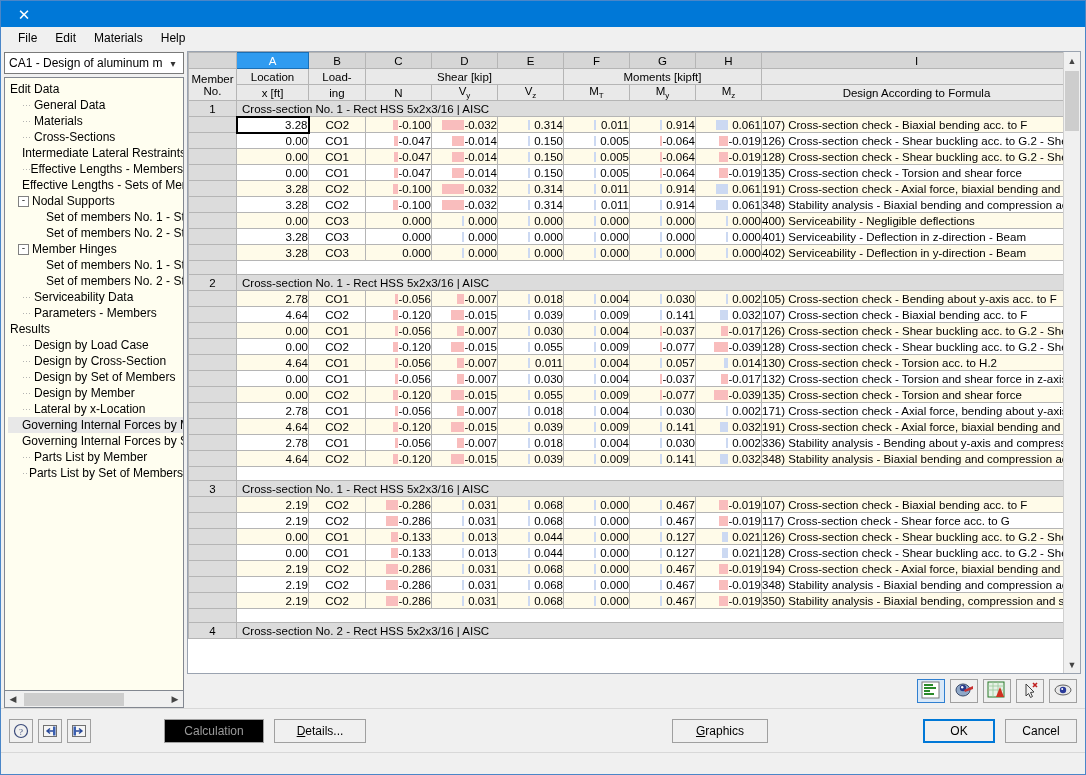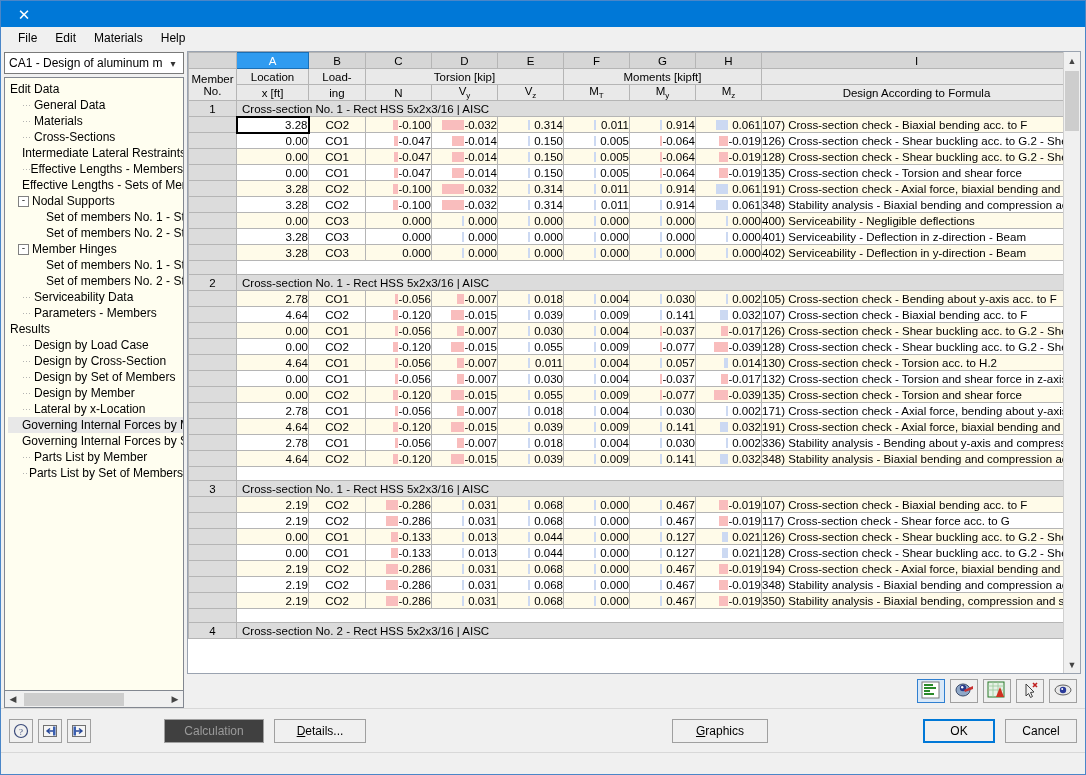--- a/index.html
+++ b/index.html
@@ -128,21 +128,21 @@
           display:flex; align-items:center; justify-content:center; }
   .tbtn.active { border:1px solid #2f7fd0; background:#d8e8f8; }
 
   
   .bottombar { height:44px; flex:0 0 44px; background:#f0f0f0; display:flex;
                align-items:center; border-top:1px solid #d8d8d8; padding:0 8px; }
   .bbtn-sm { width:24px; height:24px; border:1px solid #a0a0a0; background:#f0f0f0;
              display:flex; align-items:center; justify-content:center; margin-right:5px; }
   .bbtn { height:24px; border:1px solid #a0a0a0; background:#f0f0f0; font-size:12px;
           display:flex; align-items:center; justify-content:center; }
-  .bbtn.disabled { color:#9a9a9a; background:#404040; }
+  .bbtn.disabled { color:#9a9a9a; background:#000000; }
   .bbtn.primary { border:2px solid #0078d7; }
   .spacer-flex { flex:1 1 auto; }
   .statusbar { height:22px; flex:0 0 22px; background:#f0f0f0; border-top:1px solid #d8d8d8; }
 </style>
 </head>
 <body>
 
 <div class="window">
 
   <div class="titlebar">
@@ -302,21 +302,21 @@
                   <td>H</td>
                   <td>I</td>
                 </tr>
                 <tr class="hdr-txt">
                   <td class="memno" rowspan="2" style="text-align: center;">
                     <div>Member</div>
                     <div>No.</div>
                   </td>
                   <td class="grpcell">Location</td>
                   <td class="grpcell">Load-</td>
-                  <td class="grpcell" colspan="3">Torsion [kip]</td>
+                  <td class="grpcell" colspan="3">Shear [kip]</td>
                   <td class="grpcell" colspan="3">Moments [kipft]</td>
                   <td class="grpcell"></td>
                 </tr>
                 <tr class="hdr-txt">
                   <td class="grpcell">x [ft]</td>
                   <td class="grpcell">ing</td>
                   <td class="grpcell">N</td>
                   <td class="grpcell">V<sub style="font-size:8px">y</sub></td>
                   <td class="grpcell">V<sub style="font-size:8px">z</sub></td>
                   <td class="grpcell">M<sub style="font-size:8px">T</sub></td>

